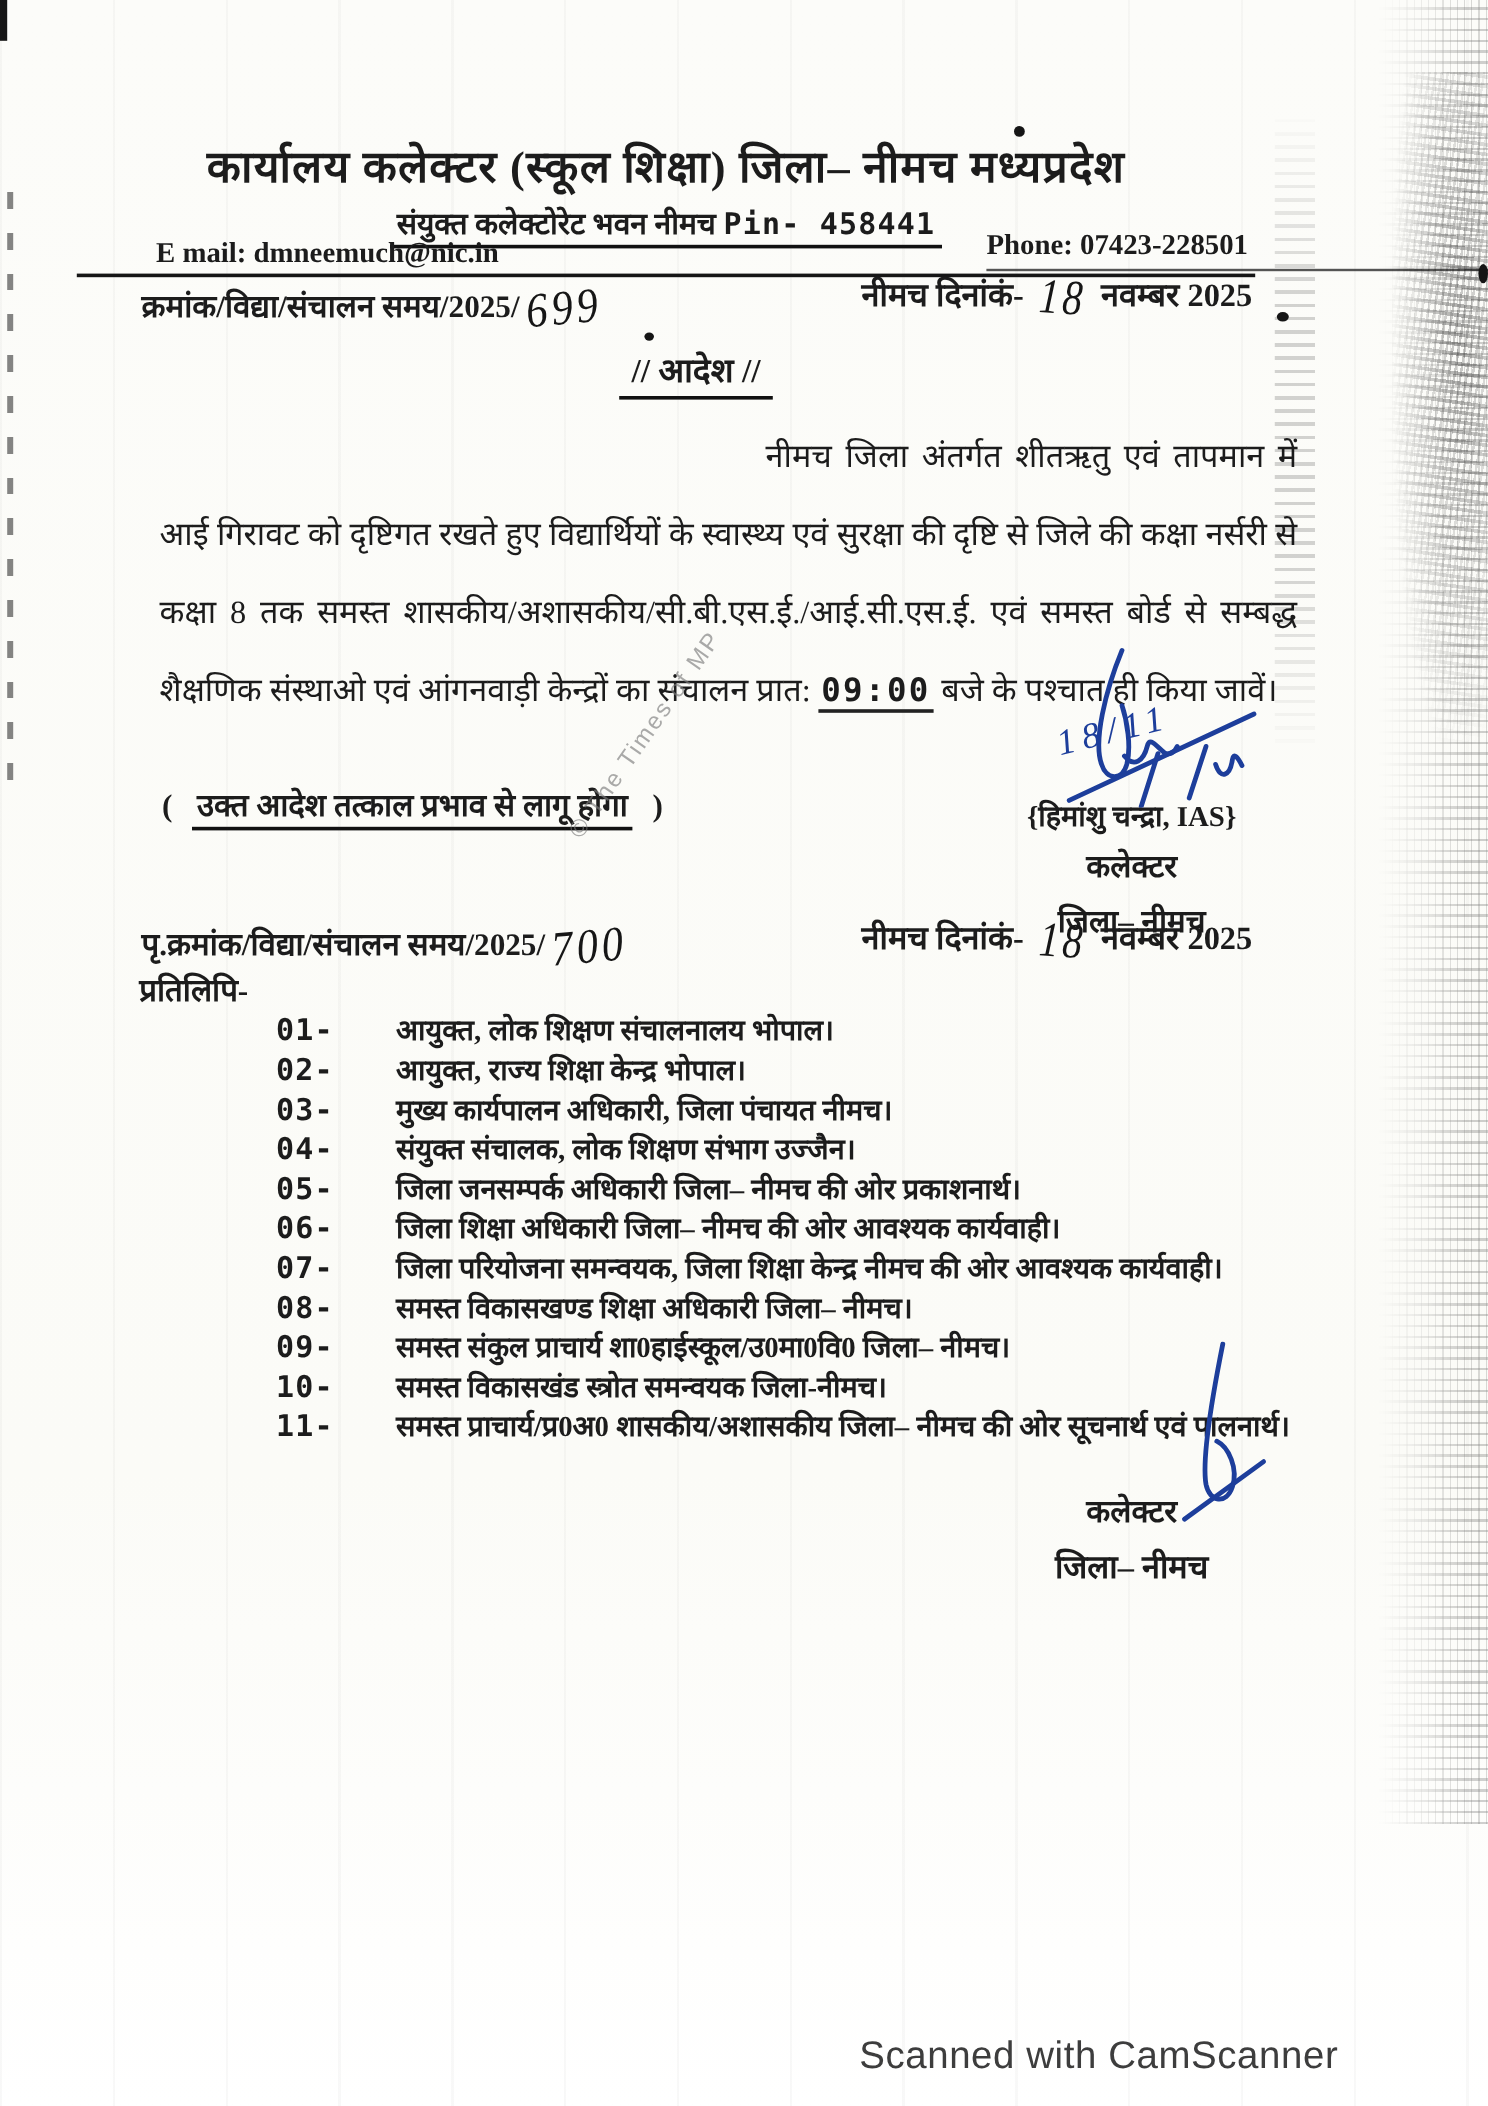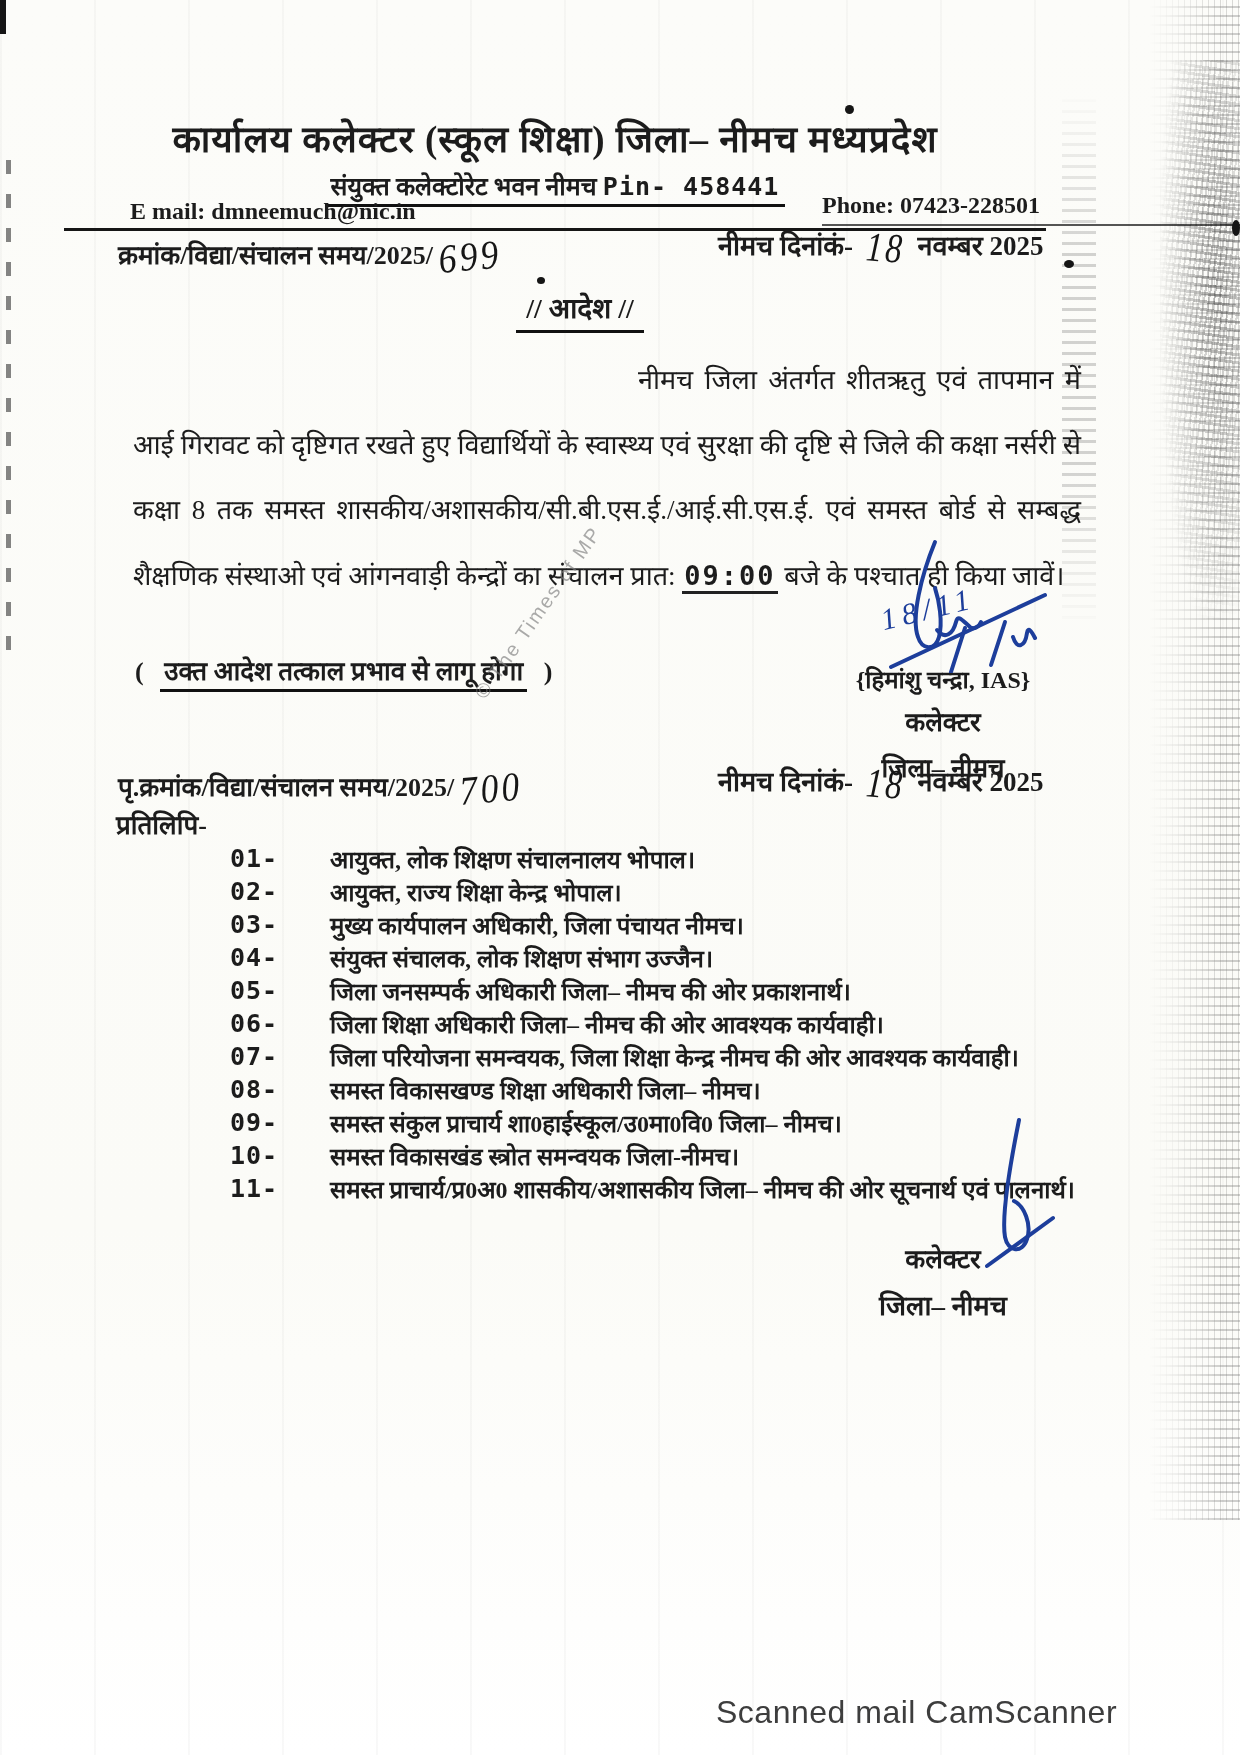--- a/index.html
+++ b/index.html
@@ -292,15 +292,15 @@
     </g>
   </svg>
 
   <div class="abs signatory2">
     <div class="desig">कलेक्टर</div>
     <div class="dist">जिला–  नीमच</div>
   </div>
 
   <div class="abs watermark">© The Times of MP</div>
 
-  <div class="abs scanner-credit">Scanned mail CamScanner</div>
+  <div class="abs scanner-credit">Scanned with CamScanner</div>
 
 </div>
 
 </body></html>

